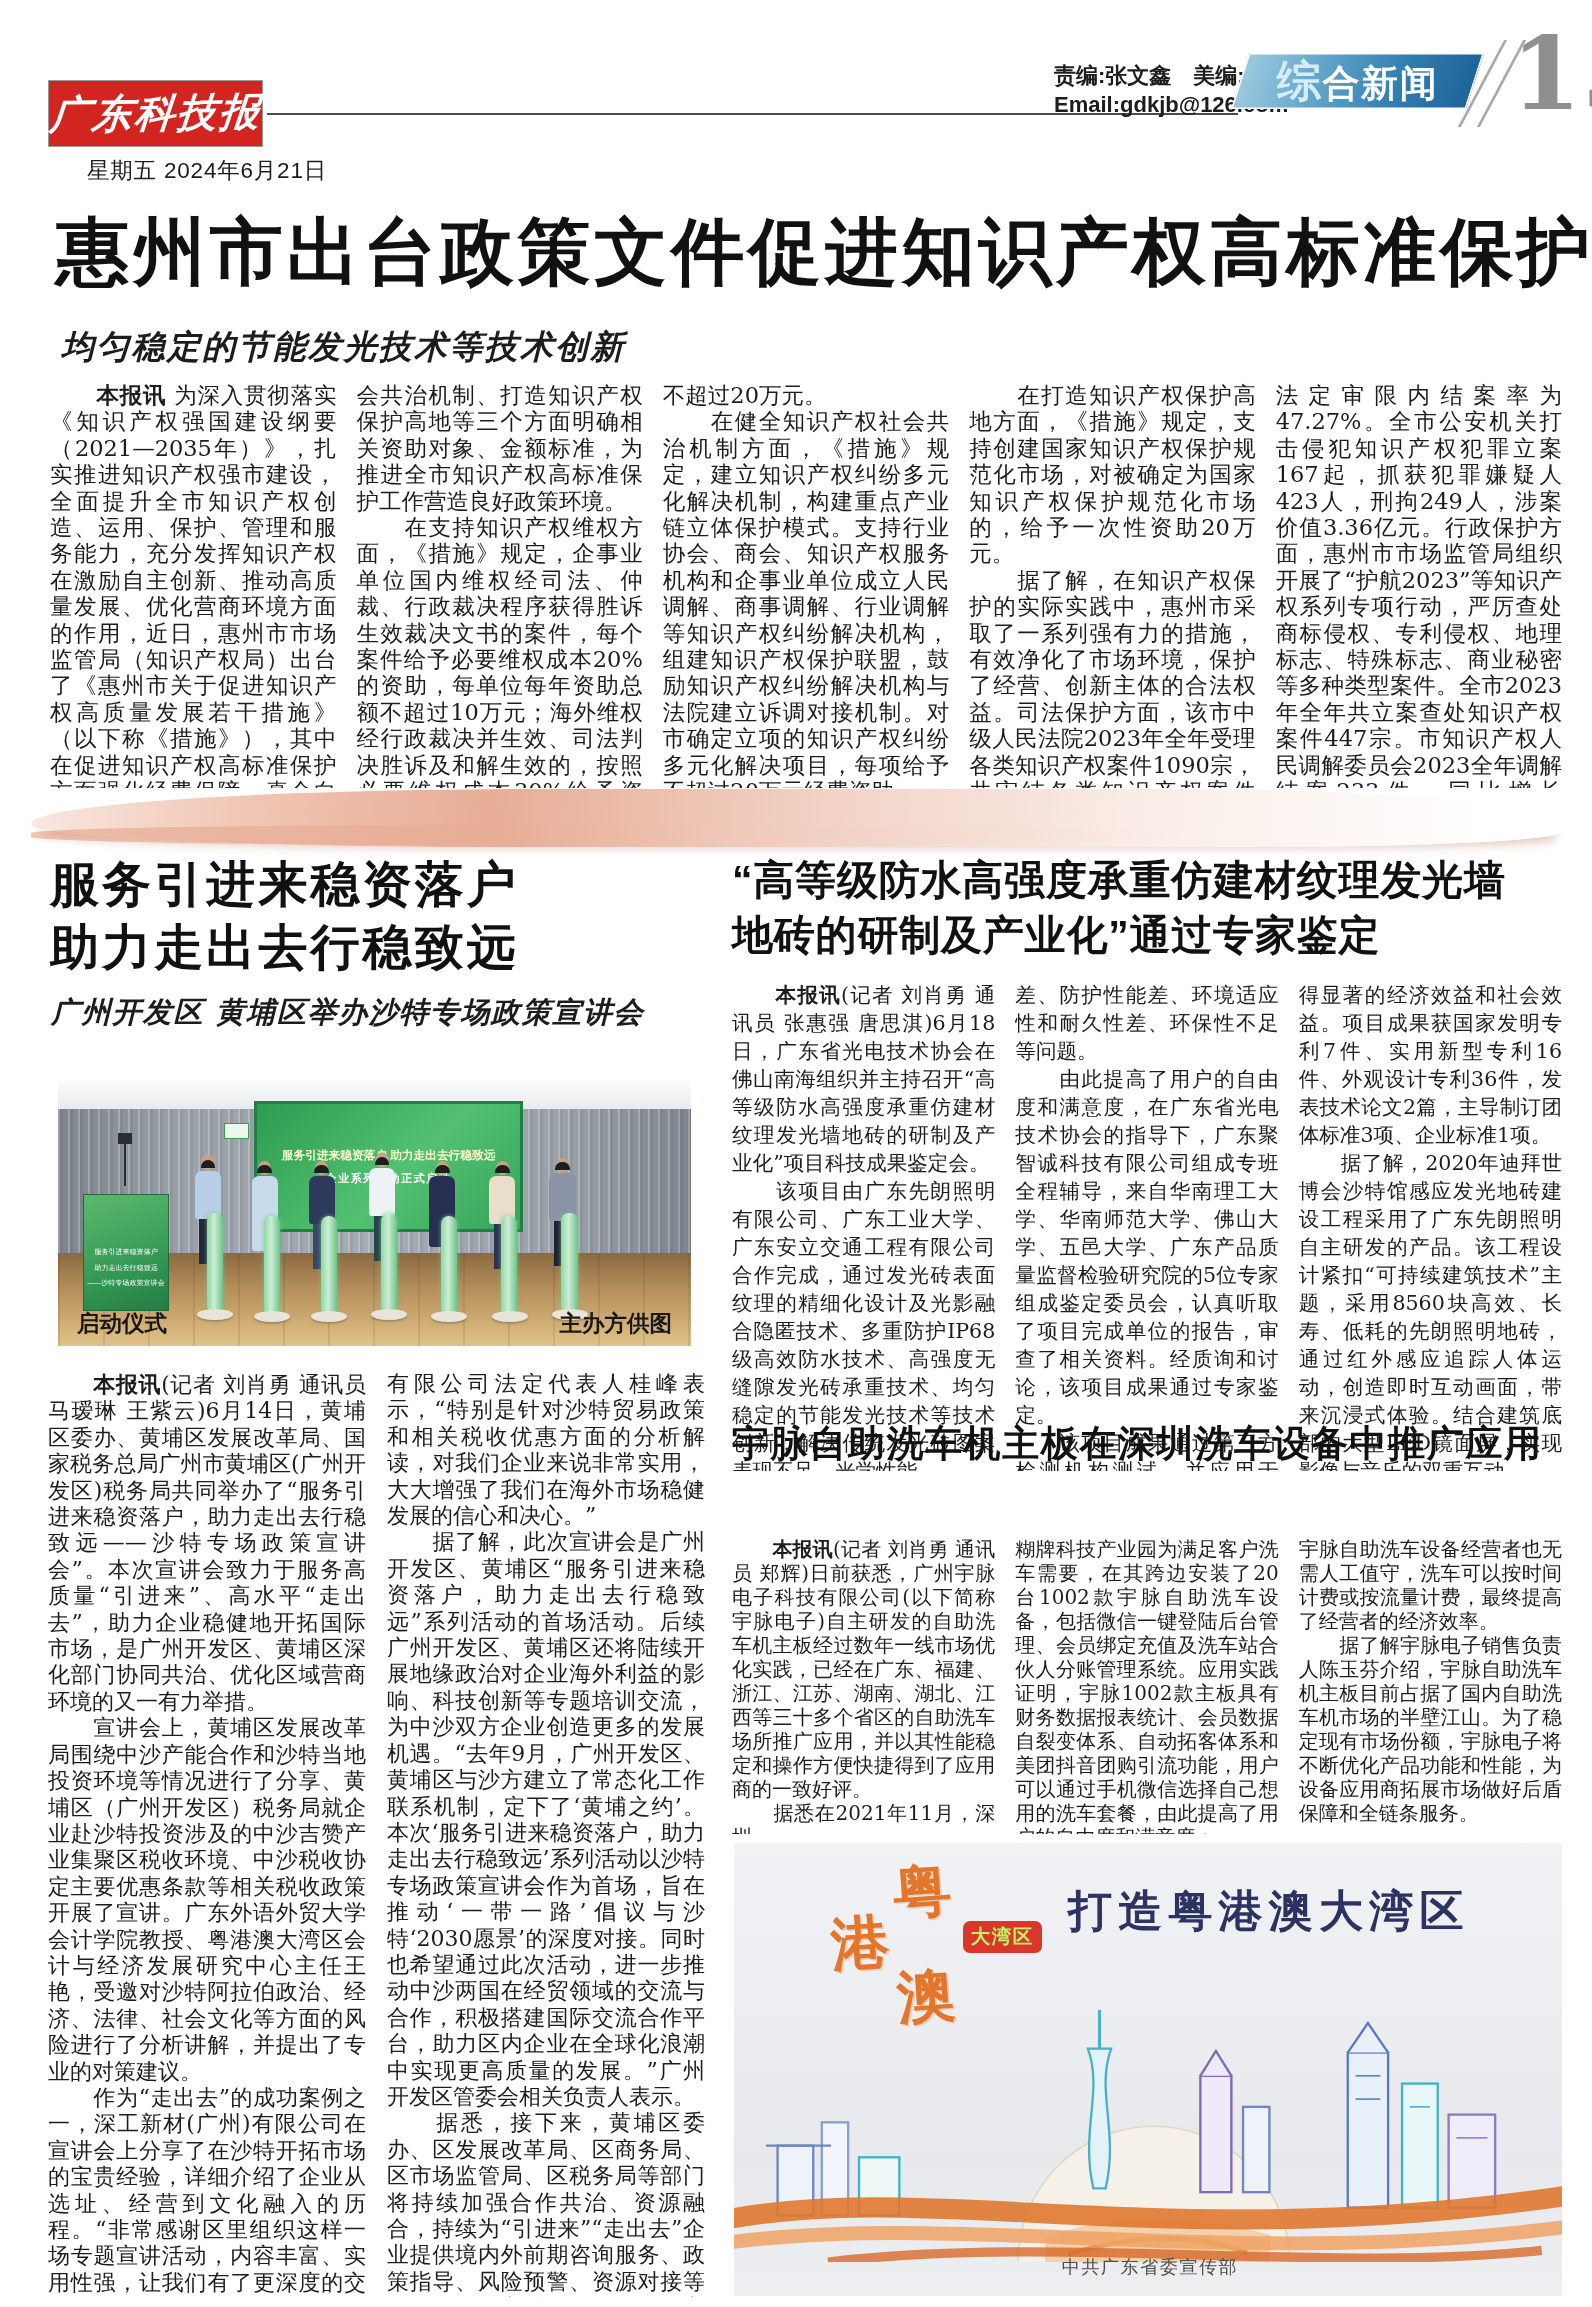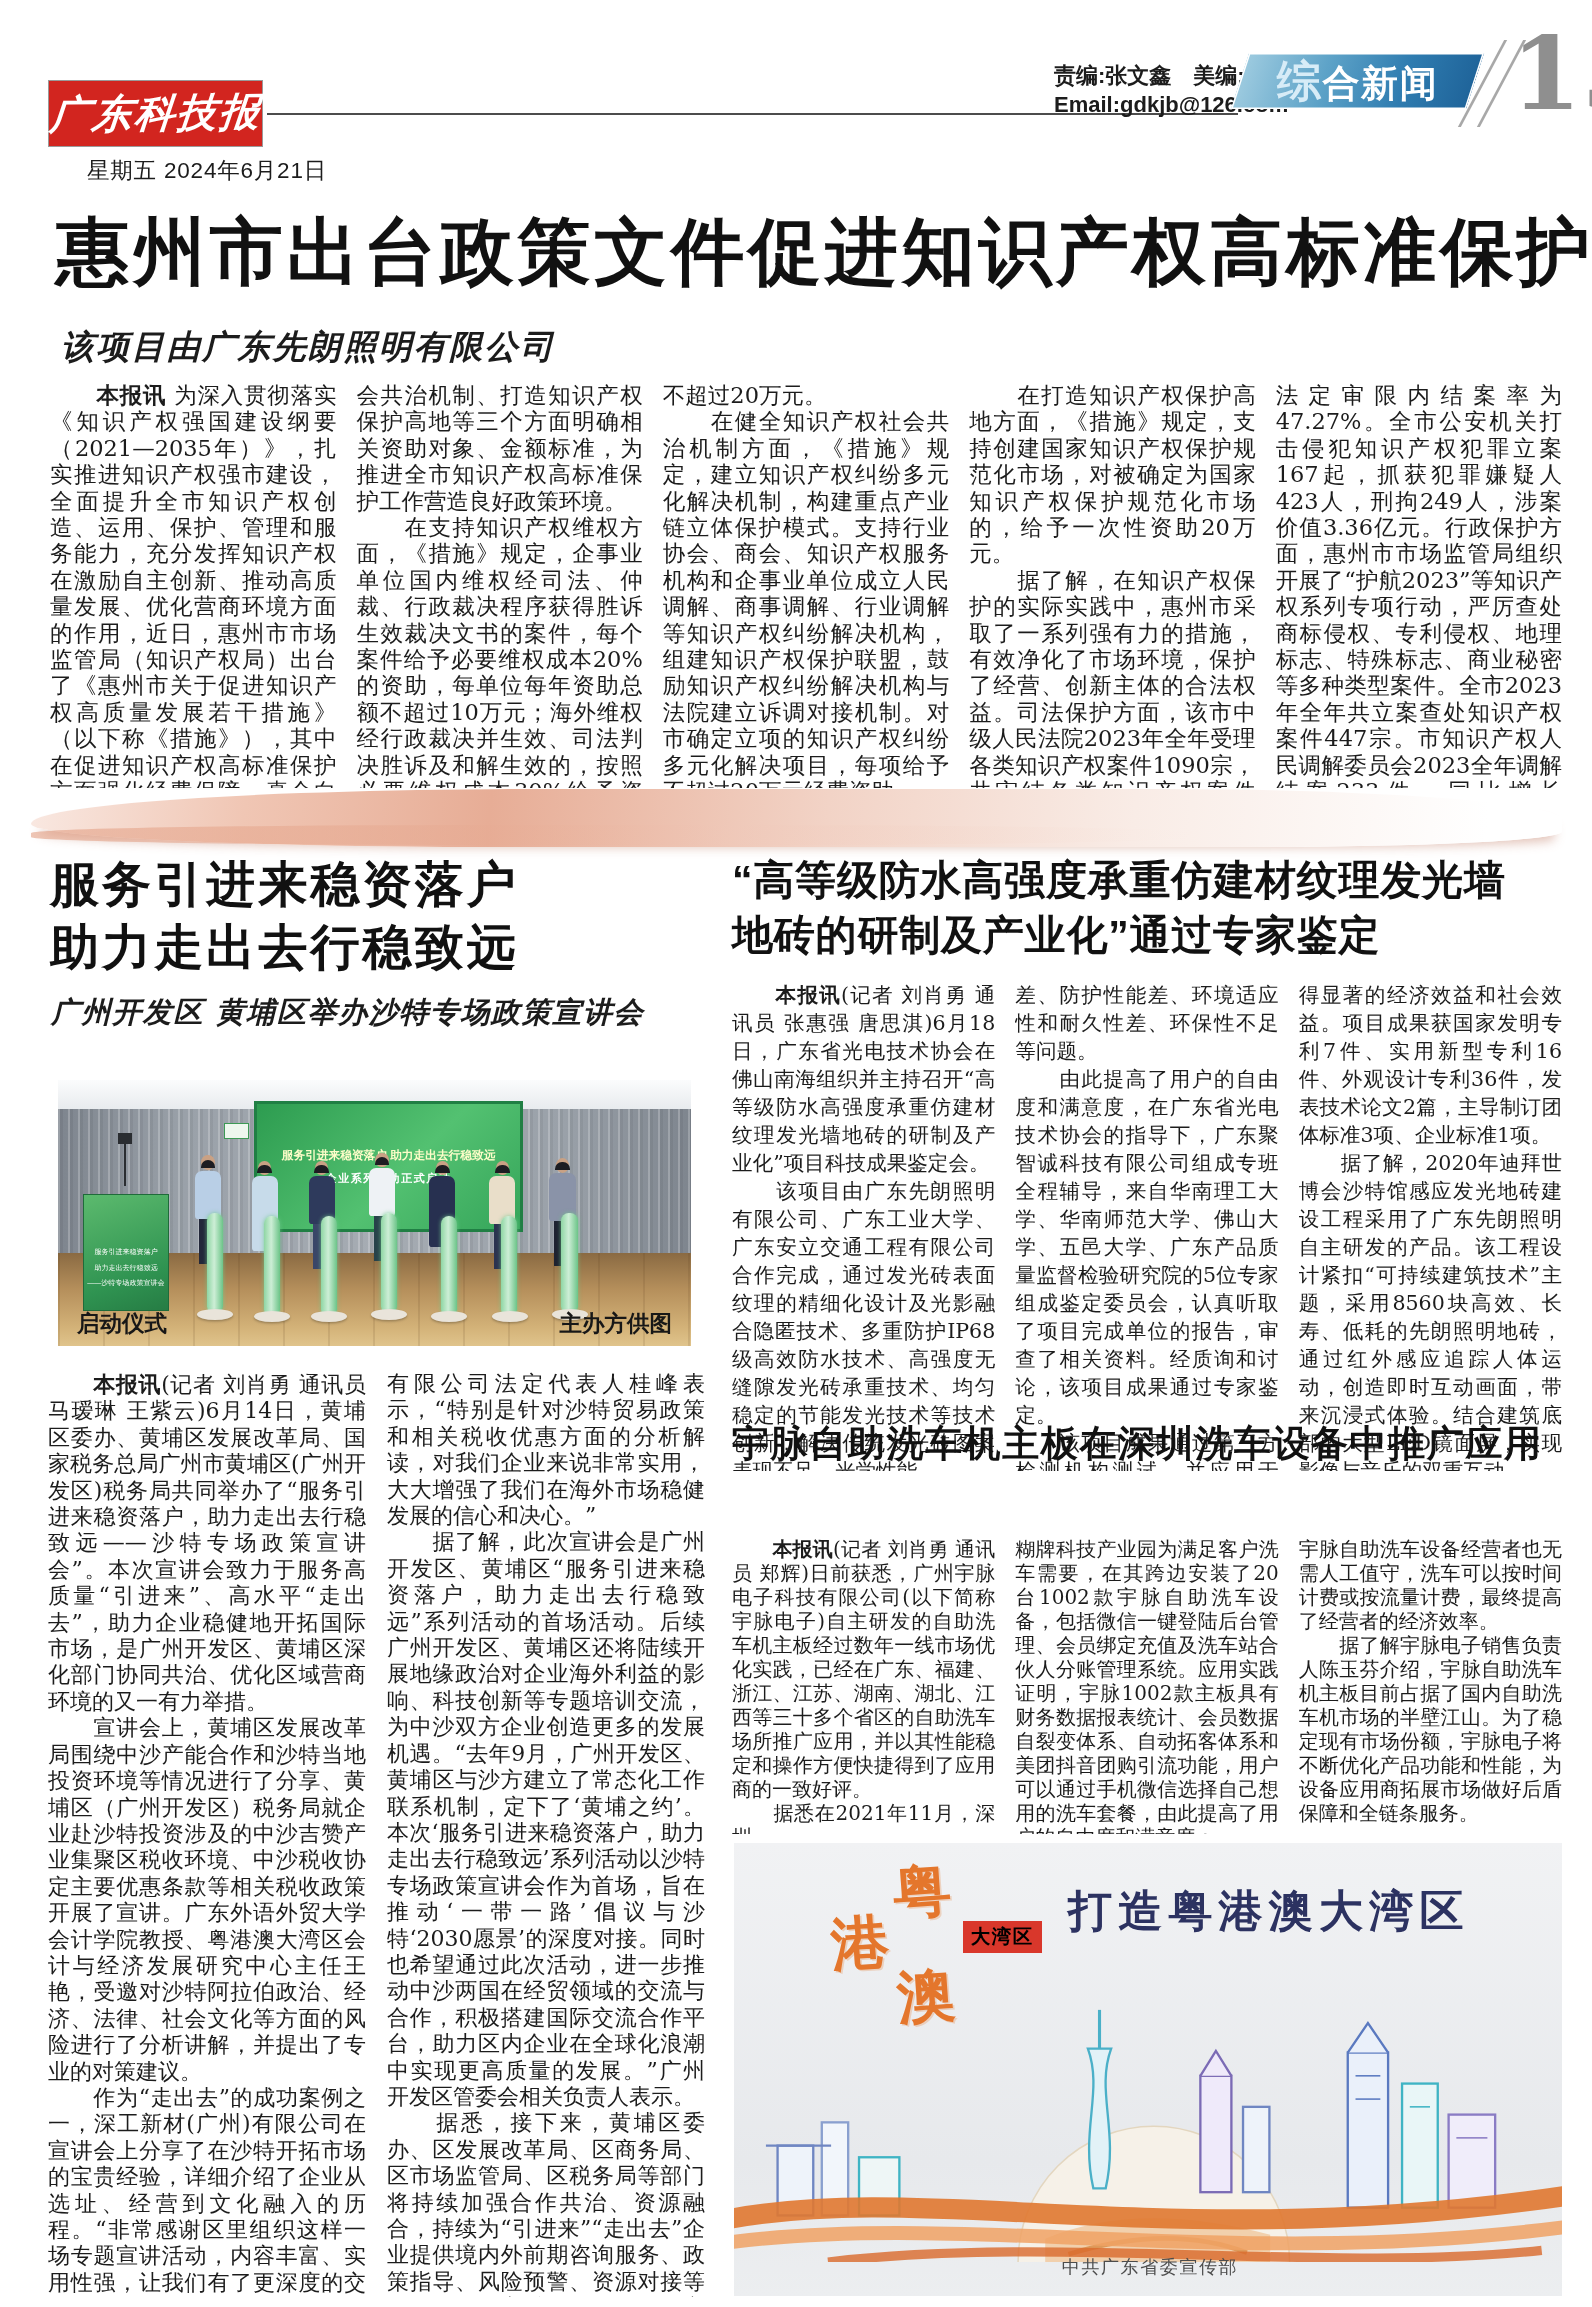--- a/index.html
+++ b/index.html
@@ -92,22 +92,22 @@
   .a3cols{left:732px;top:981px;width:830px;height:490px;gap:20px;font-size:20.6px;line-height:28px;}
 
   
   .hl4{left:732px;top:1425px;font-size:37px;letter-spacing:1.6px;}
   .a4cols{left:732px;top:1537px;width:830px;height:297px;gap:20px;font-size:20px;line-height:24px;}
 
   
   .ad{left:734px;top:1843px;width:828px;height:453px;background:linear-gradient(#f1f2f4,#e7e9ec 70%,#eceef0);overflow:hidden;}
   .ad-ch{position:absolute;color:#e4762c;font-weight:900;font-family:"DejaVu Serif",serif;font-size:58px;line-height:1;
          text-shadow:1.6px 1.6px 0 rgba(228,118,44,.25);transform:rotate(-4deg);}
-  .ad-badge{position:absolute;background:#d9372b;color:#000000;font-family:"Liberation Sans",sans-serif;
-            font-weight:700;font-size:19.4px;padding:2.3px 7.8px;letter-spacing:1.6px;}
+  .ad-badge{position:absolute;background:#d9372b;color:#bef264;font-family:"Liberation Sans",sans-serif;
+            font-weight:700;font-size:19.4px;padding:2.3px 7.8px;letter-spacing:1.6px;border-radius:7px;}
   .ad-slogan{position:absolute;color:#2c3261;font-family:"Liberation Sans",sans-serif;font-weight:900;
              font-size:44px;letter-spacing:6.2px;white-space:nowrap;}
   .ad-caption{position:absolute;left:175px;top:412px;width:482px;text-align:center;color:#4c4c4c;
               font-size:18px;font-family:"Liberation Sans",sans-serif;letter-spacing:1.6px;}
 </style>
 </head>
 <body>
 
 <div class="page">
 
@@ -119,21 +119,21 @@
   <div class="abs editors">责编:张文鑫　美编:晓媛</div>
   <div class="abs email">Email:gdkjb@126.com</div>
   <div class="abs badge">
     <span class="badge-text"><span class="first">综</span><span>合新闻</span></span>
   </div>
   <div class="abs slash slash1"></div>
   <div class="abs slash slash2"></div>
   <div class="abs page-number">15</div>
 
   <div class="abs hl hl1">惠州市出台政策文件促进知识产权高标准保护</div>
-  <div class="abs subhead1">该项目由广东先朗照明有限公司</div>
+  <div class="abs subhead1">均匀稳定的节能发光技术等技术创新</div>
   <div class="abs cols a1cols">
     <div class="col"><span class="coltext"><span class="lead">　　本报讯</span><span> 为深入贯彻落实《知识产权强国建设纲要（2021—2035年）》，扎实推进知识产权强市建设，全面提升全市知识产权创造、运用、保护、管理和服务能力，充分发挥知识产权在激励自主创新、推动高质量发展、优化营商环境方面的作用，近日，惠州市市场监管局（知识产权局）出台了《惠州市关于促进知识产权高质量发展若干措施》（以下称《措施》），其中在促进知识产权高标准保护方面强化经费保障，真金白银地从支持知识产权维权、健全知识产权社</span></span></div>
     <div class="col"><span class="coltext">会共治机制、打造知识产权保护高地等三个方面明确相关资助对象、金额标准，为推进全市知识产权高标准保护工作营造良好政策环境。
 　　在支持知识产权维权方面，《措施》规定，企事业单位国内维权经司法、仲裁、行政裁决程序获得胜诉生效裁决文书的案件，每个案件给予必要维权成本20%的资助，每单位每年资助总额不超过10万元；海外维权经行政裁决并生效、司法判决胜诉及和解生效的，按照必要维权成本30%给予资助，每单位每年资助总额</span></div>
     <div class="col"><span class="coltext">不超过20万元。
 　　在健全知识产权社会共治机制方面，《措施》规定，建立知识产权纠纷多元化解决机制，构建重点产业链立体保护模式。支持行业协会、商会、知识产权服务机构和企事业单位成立人民调解、商事调解、行业调解等知识产权纠纷解决机构，组建知识产权保护联盟，鼓励知识产权纠纷解决机构与法院建立诉调对接机制。对市确定立项的知识产权纠纷多元化解决项目，每项给予不超过20万元经费资助。</span></div>
     <div class="col"><span class="coltext">　　在打造知识产权保护高地方面，《措施》规定，支持创建国家知识产权保护规范化市场，对被确定为国家知识产权保护规范化市场的，给予一次性资助20万元。
 　　据了解，在知识产权保护的实际实践中，惠州市采取了一系列强有力的措施，有效净化了市场环境，保护了经营、创新主体的合法权益。司法保护方面，该市中级人民法院2023年全年受理各类知识产权案件1090宗，共审结各类知识产权案件1184件，本辖区内知识产权民事案件的</span></div>
     <div class="col"><span class="coltext">法定审限内结案率为47.27%。全市公安机关打击侵犯知识产权犯罪立案167起，抓获犯罪嫌疑人423人，刑拘249人，涉案价值3.36亿元。行政保护方面，惠州市市场监管局组织开展了“护航2023”等知识产权系列专项行动，严厉查处商标侵权、专利侵权、地理标志、特殊标志、商业秘密等多种类型案件。全市2023年全年共立案查处知识产权案件447宗。市知识产权人民调解委员会2023全年调解结案233件，同比增长40.33%。</span>
       

